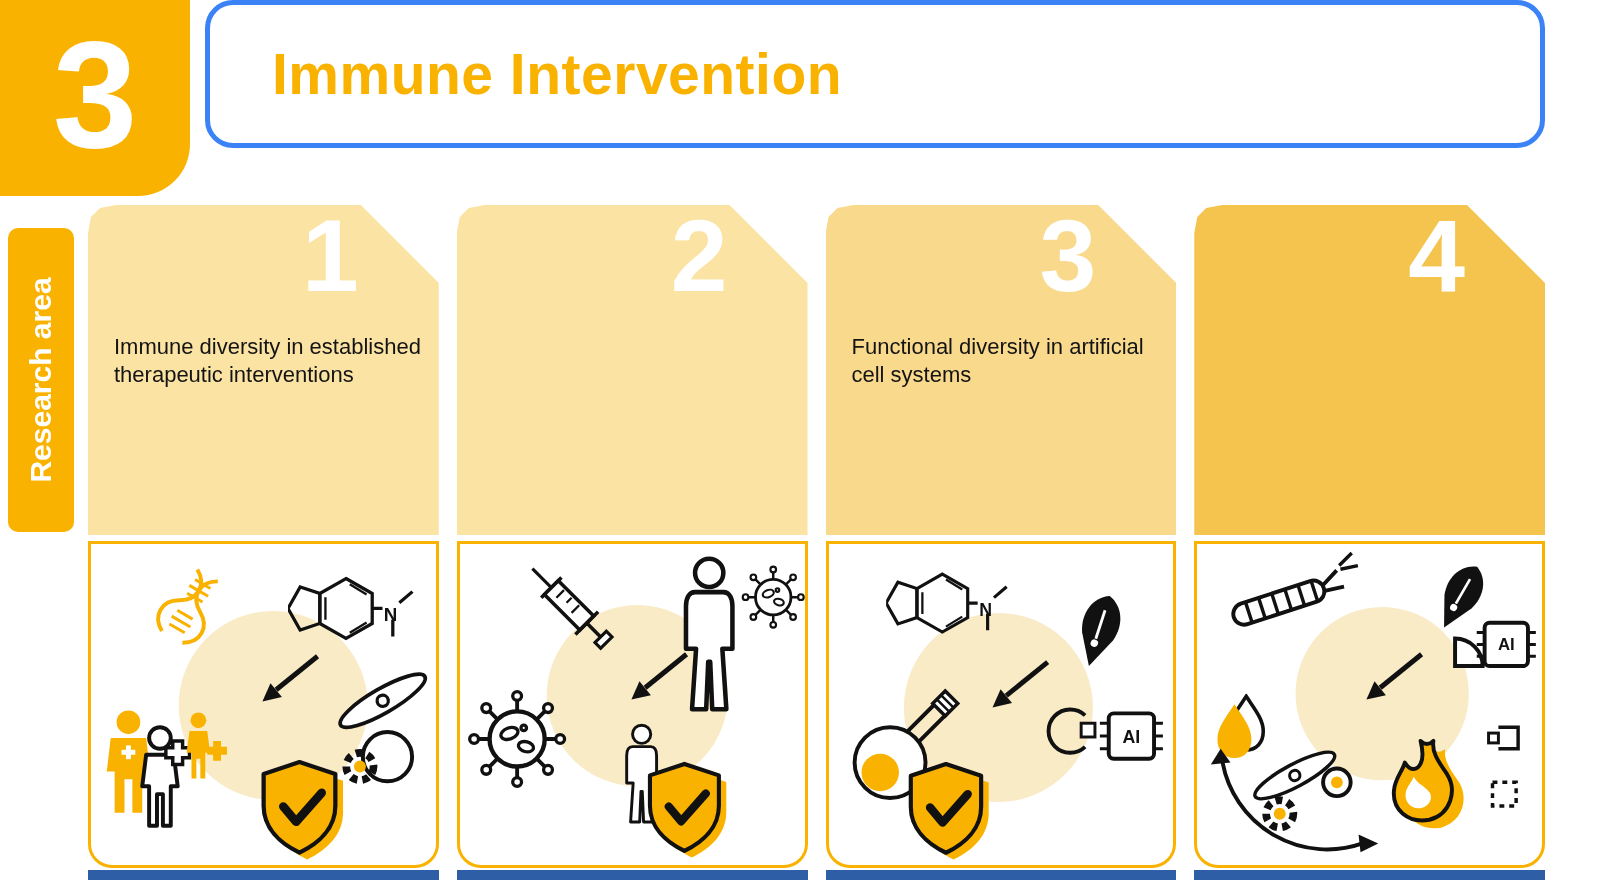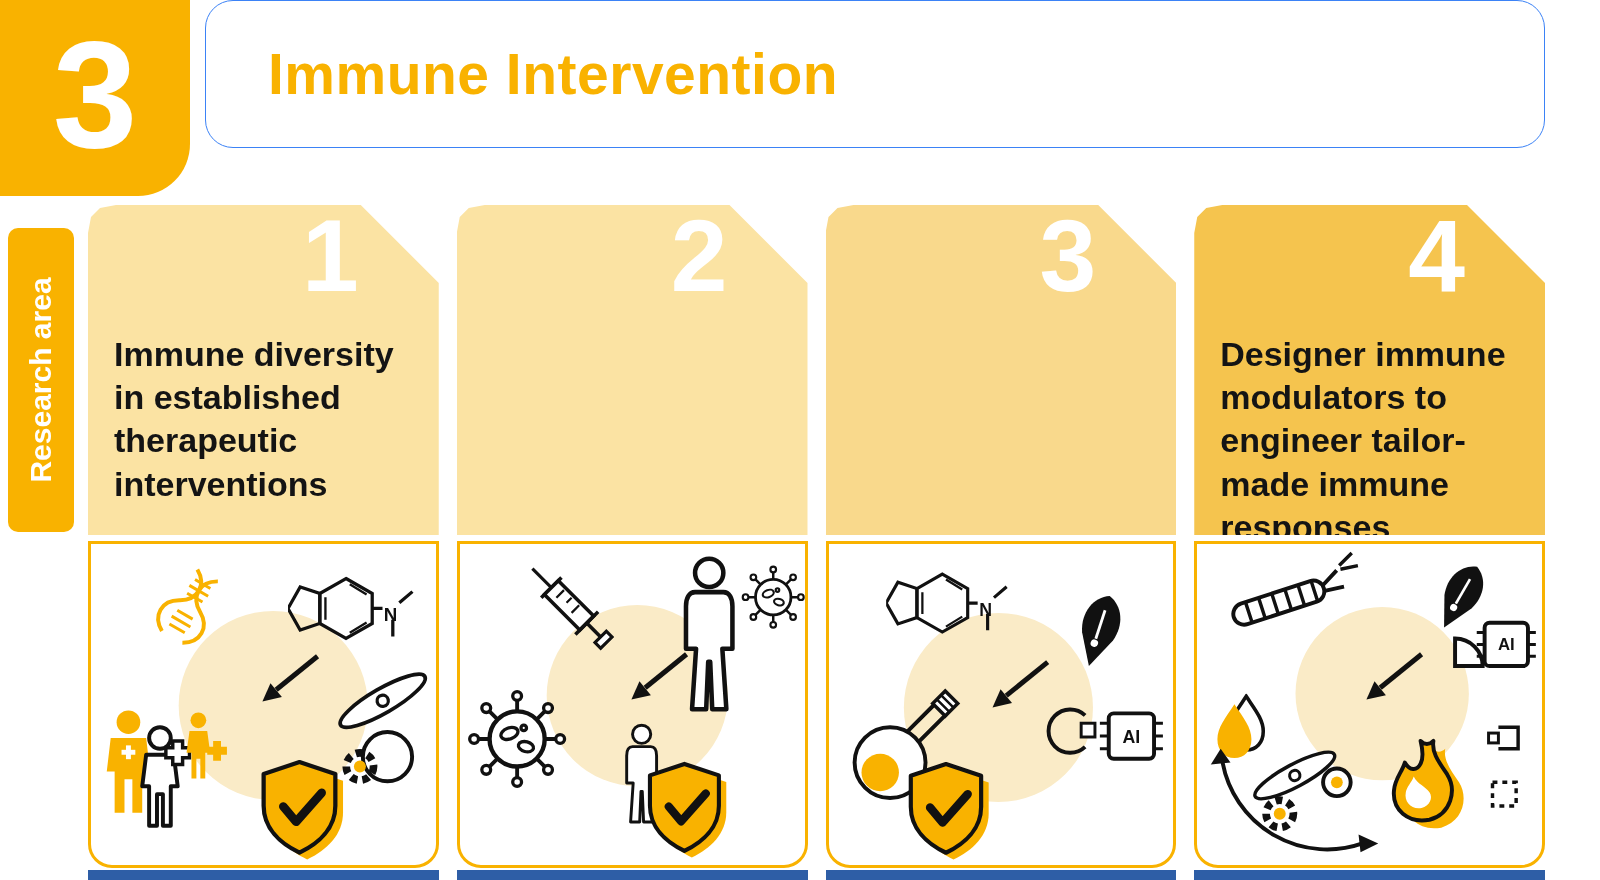--- a/index.html
+++ b/index.html
@@ -10,21 +10,21 @@
   
   .badge{
     position:absolute;left:0;top:0;width:190px;height:196px;
     background:#F9B200;border-radius:0 0 52px 0;
     display:flex;align-items:center;justify-content:center;
   }
   .badge span{font-size:152px;font-weight:bold;color:#ffffff;line-height:1;margin-top:-8px;}
   
   .title-bar{
     position:absolute;left:205px;top:0;width:1340px;height:148px;
-    background:#ffffff;border:1px solid #3b82f6;border-radius:28px;
+    background:#ffffff;border:5px solid #3b82f6;border-radius:28px;
     box-sizing:border-box;display:flex;align-items:center;
   }
   .title-bar h1{
     margin:0 0 0 62px;font-size:57px;font-weight:bold;color:#F9B200;letter-spacing:0.5px;
   }
   
   .sidebar{
     position:absolute;left:8px;top:228px;width:66px;height:304px;
     background:#F9B200;border-radius:10px;
     display:flex;align-items:center;justify-content:center;
@@ -46,21 +46,21 @@
   .card:nth-child(1) .card-top{background:#FBE3A3;}
   .card:nth-child(2) .card-top{background:#FBE3A3;}
   .card:nth-child(3) .card-top{background:#F9D98C;}
   .card:nth-child(4) .card-top{background:#F5C44E;}
   .card-num{
     position:absolute;top:0;right:80px;font-size:102px;font-weight:bold;
     color:#ffffff;line-height:1;
   }
   .card-desc{
     position:absolute;left:26px;right:12px;top:128px;
-    font-size:34px;line-height:1.27;color:#141414;font-weight:bold;
+    font-size:22px;line-height:1.27;color:#141414;
   }
   .card-bottom{
     margin-top:6px;height:327px;box-sizing:border-box;background:#ffffff;
     border:3.5px solid #F9B200;border-radius:0 0 24px 24px;position:relative;overflow:hidden;
   }
   .scene{position:absolute;left:0;top:0;width:100%;height:100%;}
   .card-strip{margin-top:2px;height:10px;background:#2E5EA6;}
   svg text{font-family:"Liberation Sans", sans-serif;}
 </style>
 </head>
@@ -229,20 +229,21 @@
           </g>
           <use href="#ic-shield" x="186" y="216" width="92" height="100"></use>
         </svg>
       </div>
       <div class="card-strip"></div>
     </div>
 
     <div class="card">
       <div class="card-top">
         <div class="card-num">3</div>
+        <div class="card-desc">Functional diversity in artificial cell systems</div>
       </div>
       <div class="card-bottom">
         <svg class="scene" viewBox="0 0 350 318" preserveAspectRatio="xMidYMid meet">
           <circle cx="172" cy="162" r="96" fill="#FAEBC7"></circle>
           <g>
             <g transform="translate(58,10) scale(0.92)">
                 <use href="#ic-molecule" width="150" height="110"></use>
               </g>
             <text x="159" y="69" text-anchor="middle" font-size="18" font-weight="bold" fill="#111">N</text>
           </g>
@@ -270,21 +271,20 @@
           <use href="#ic-arrow" x="150" y="108" width="80" height="70"></use>
           <use href="#ic-shield" x="76" y="216" width="94" height="102"></use>
         </svg>
       </div>
       <div class="card-strip"></div>
     </div>
 
     <div class="card">
       <div class="card-top">
         <div class="card-num">4</div>
-        <div class="card-desc">Designer immune modulators to engineer tailor-made immune responses</div>
       </div>
       <div class="card-bottom">
         <svg class="scene" viewBox="0 0 350 318" preserveAspectRatio="xMidYMid meet">
           <circle cx="188" cy="148" r="88" fill="#FAEBC7"></circle>
           <g transform="translate(34,60) rotate(-18)" fill="none" stroke="#111" stroke-width="4">
             <rect x="0" y="0" width="96" height="22" rx="11"></rect>
             <path d="M16 0 V22 M30 0 V22 M44 0 V22 M58 0 V22 M72 0 V22 M86 0 V22" stroke-width="3.5"></path>
             <path d="M96 8 L114 -2 M96 14 L116 16"></path>
             <path d="M118 -6 L134 -14 M118 -2 L136 0" stroke-width="3.5"></path>
           </g>

